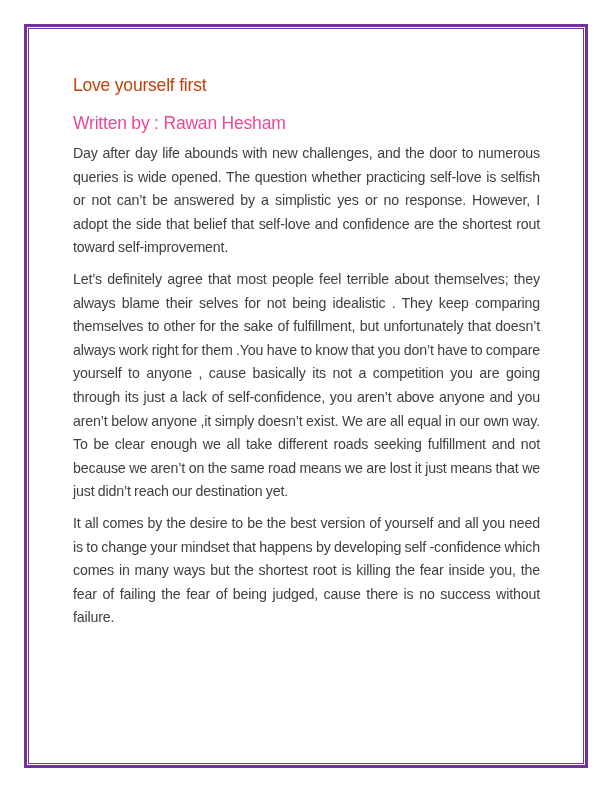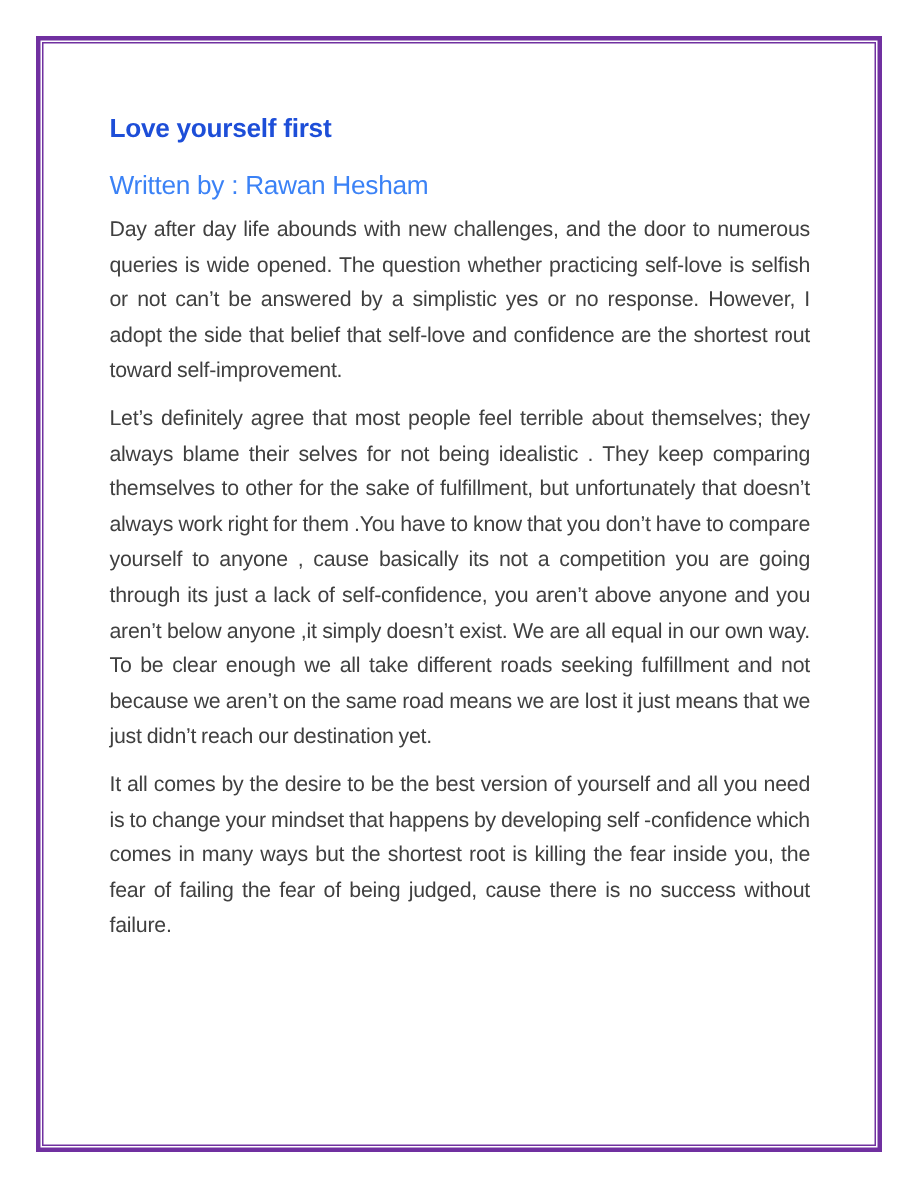--- a/index.html
+++ b/index.html
@@ -32,29 +32,29 @@
       box-sizing: border-box;
       border: 1px solid #7030A0;
     }
     .content {
       position: absolute;
       left: 73px;
       top: 73px;
       width: 467px;
     }
     .title {
-      color: #1d4ed8;
+      color: #c2410c;
       font-size: 17.5px;
       line-height: 24px;
       margin: 0 0 14px 0;
-      font-weight: bold;
+      font-weight: normal;
       letter-spacing: -0.2px;
     }
     .byline {
-      color: #3b82f6;
+      color: #ec4899;
       font-size: 17.5px;
       line-height: 24px;
       margin: 0 0 7px 0;
       font-weight: normal;
       letter-spacing: -0.2px;
     }
     .para {
       color: #404040;
       font-size: 14.2px;
       line-height: 23.6px;

